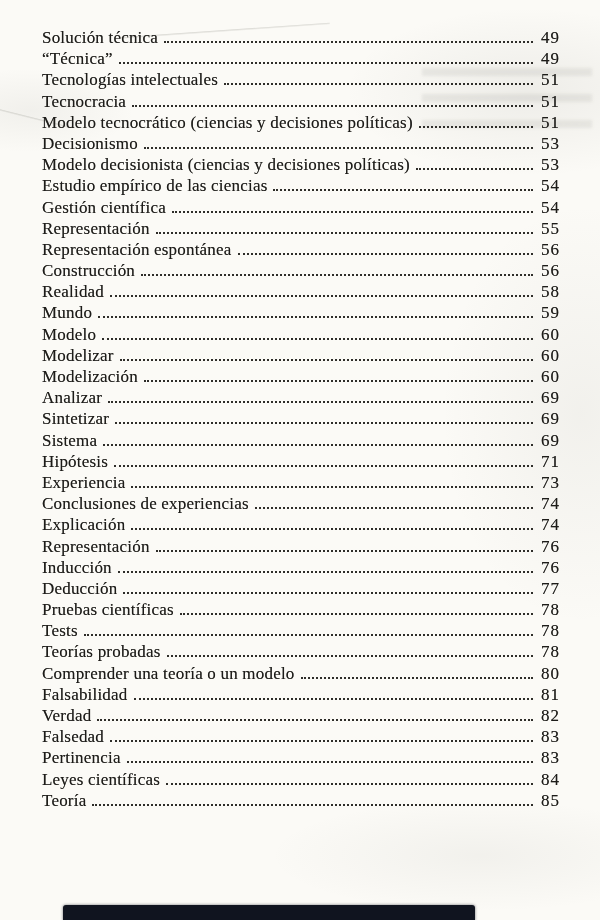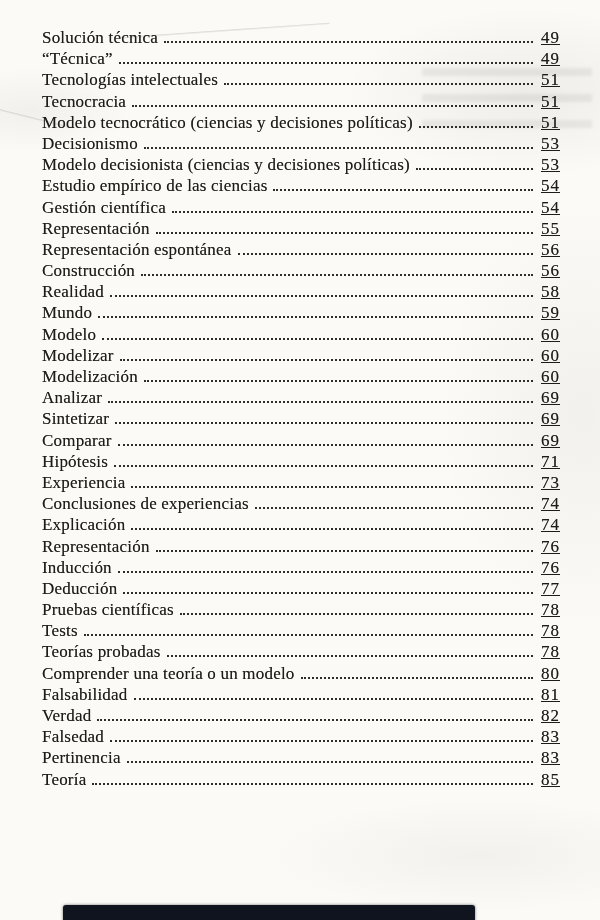--- a/index.html
+++ b/index.html
@@ -66,21 +66,20 @@
     flex: 1 1 auto;
     border-bottom: 2px dotted #2e2d29;
     margin: 0 3px 4px 6px;
     min-width: 12px;
   }
   .toc-page {
     flex: 0 0 auto;
     min-width: 24px;
     text-align: right;
     letter-spacing: 1px;
-    text-decoration: underline;
   }
   .bottom-scan-bar {
     position: absolute;
     left: 63px;
     top: 905px;
     width: 412px;
     height: 16px;
     border-radius: 3px 3px 0 0;
     background: #10141f;
     box-shadow: 0 0 3px rgba(16,20,31,0.6);
@@ -196,21 +195,21 @@
       <span class="toc-label">Analizar</span>
       <span class="toc-leader"></span>
       <span class="toc-page">69</span>
     </div>
     <div class="toc-row">
       <span class="toc-label">Sintetizar</span>
       <span class="toc-leader"></span>
       <span class="toc-page">69</span>
     </div>
     <div class="toc-row">
-      <span class="toc-label">Comparar</span>
+      <span class="toc-label">Sistema</span>
       <span class="toc-leader"></span>
       <span class="toc-page">69</span>
     </div>
     <div class="toc-row">
       <span class="toc-label">Hipótesis</span>
       <span class="toc-leader"></span>
       <span class="toc-page">71</span>
     </div>
     <div class="toc-row">
       <span class="toc-label">Experiencia</span>
@@ -276,19 +275,24 @@
       <span class="toc-label">Falsedad</span>
       <span class="toc-leader"></span>
       <span class="toc-page">83</span>
     </div>
     <div class="toc-row">
       <span class="toc-label">Pertinencia</span>
       <span class="toc-leader"></span>
       <span class="toc-page">83</span>
     </div>
     <div class="toc-row">
+      <span class="toc-label">Leyes científicas</span>
+      <span class="toc-leader"></span>
+      <span class="toc-page">84</span>
+    </div>
+    <div class="toc-row">
       <span class="toc-label">Teoría</span>
       <span class="toc-leader"></span>
       <span class="toc-page">85</span>
     </div>
   </div>
 
 <div class="bottom-scan-bar"></div>
 
 </body></html>

